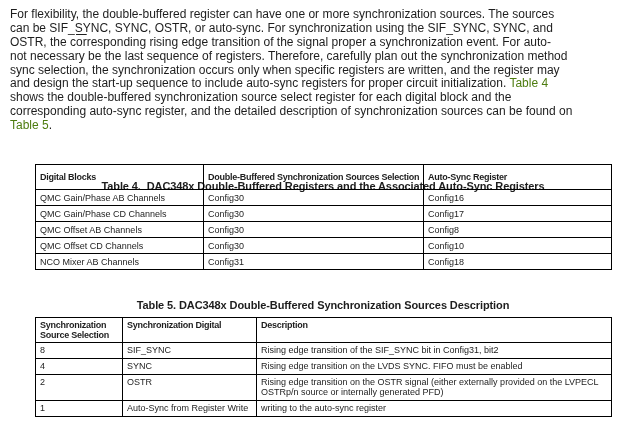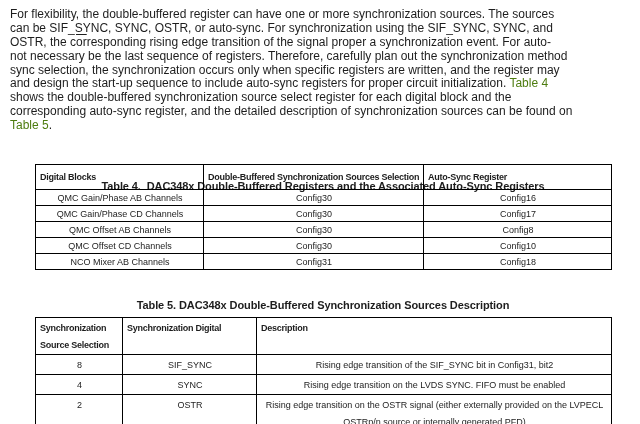--- a/index.html
+++ b/index.html
@@ -32,36 +32,35 @@
     width:576px;
     font-size:9px; color:#1d1d1d;
     border:1px solid #000;
   }
   table.t4 { top:164px; }
   table.t5 { top:317px; }
   .tbl th, .tbl td {
     border:1px solid #000;
     padding:0 3px 0 4px;
     overflow:hidden;
-    text-align:center;
   }
   .tbl th {
     font-weight:bold; text-align:left;
     letter-spacing:-0.25px;
   }
   .t4 tr { height:16px; }
   .t4 tr.hr { height:25px; }
   .t4 th, .t4 td { vertical-align:middle; }
   .t5 tr { height:16px; }
   .t5 tr.hr { height:25px; }
   .t5 tr.tall { height:26px; }
   .t5 th, .t5 td {
     vertical-align:top;
     padding-top:2px;
-    line-height:17px;
+    line-height:10px;
   }
   .t4 .c1 { width:168px; } .t4 .c2 { width:220px; } .t4 .c3 { width:188px; }
   .t5 .c1 { width:87px; }  .t5 .c2 { width:134px; } .t5 .c3 { width:355px; }
 </style>
 </head>
 <body>
 
 <div class="para">
   <div class="pl"><span>For flexibility, the double-buffered register can have one or more synchronization sources. The sources</span></div>
   <div class="pl"><span>can be SIF_SYNC, SYNC, OSTR, or auto-sync. For synchronization using the SIF_SYNC, SYNC, and</span></div>

